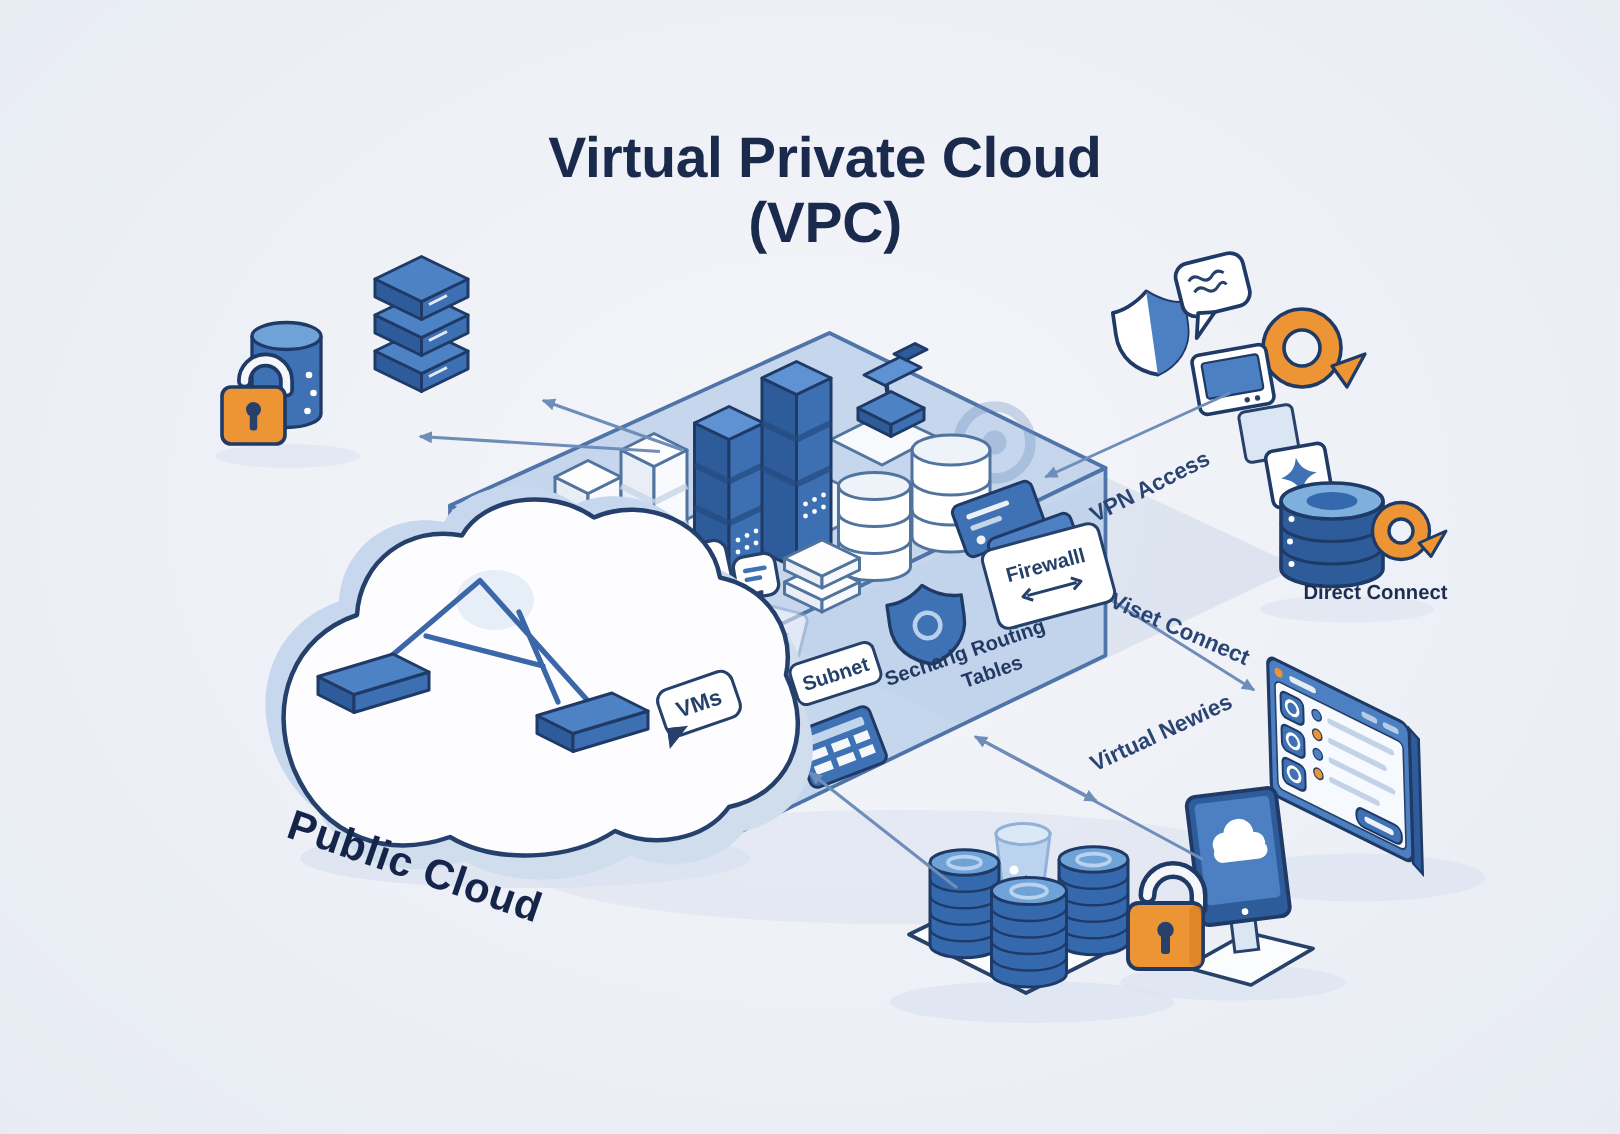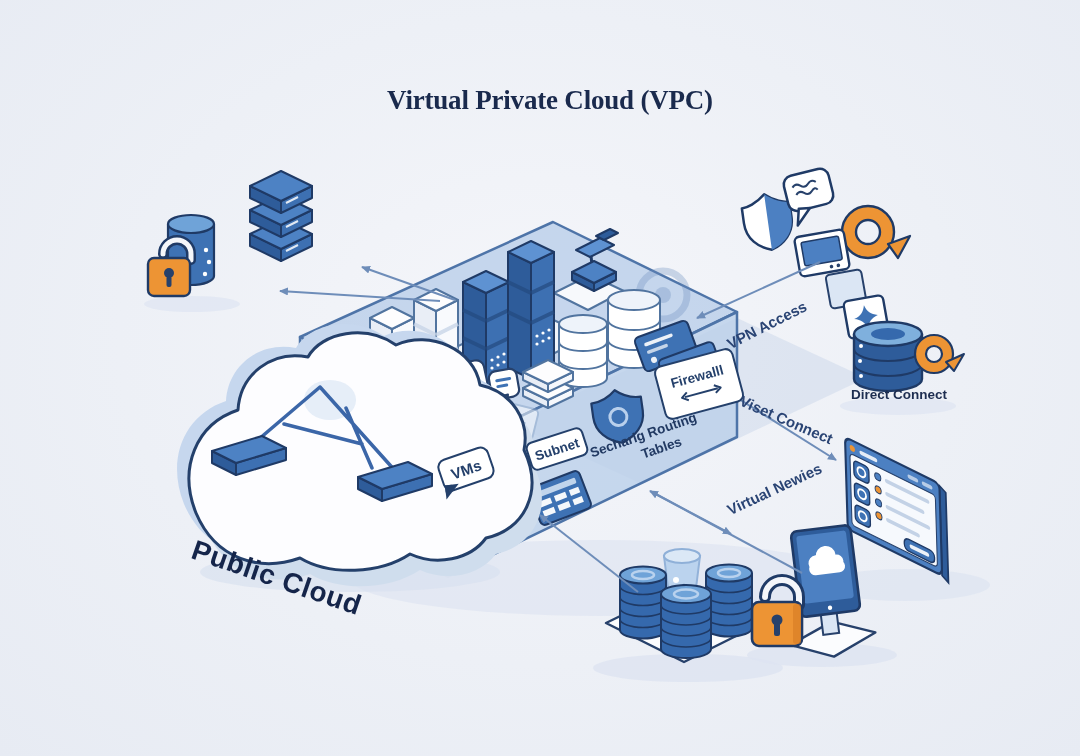--- a/index.html
+++ b/index.html
@@ -5,21 +5,21 @@
   html,body{margin:0;padding:0;}
   body{
     width:1080px;height:756px;overflow:hidden;position:relative;
     font-family:"Liberation Sans",sans-serif;
     background:radial-gradient(ellipse at 50% 45%, #f5f6fa 0%, #edf0f6 55%, #e7ebf3 100%);
   }
   #scene{position:absolute;left:0;top:0;width:1080px;height:756px;}
   .lbl{position:absolute;color:#24406b;}
   .title{
     left:350px;top:85px;width:400px;text-align:center;
-    font-size:27px;font-weight:800;color:#1a2a4d;letter-spacing:-0.2px;font-family:Liberation Serif, serif;
+    font-size:38px;font-weight:800;color:#1a2a4d;letter-spacing:-0.2px;
   }
   .public-cloud{
     left:198px;top:534px;font-size:28px;font-weight:800;color:#15254a;
     transform:rotate(19deg);transform-origin:left top;letter-spacing:.5px;
   }
   .card{
     position:absolute;background:#fff;border:2.2px solid #24406b;
     display:flex;align-items:center;justify-content:center;flex-direction:column;
     color:#24406b;font-weight:700;box-sizing:border-box;
   }
@@ -33,21 +33,21 @@
   .firewall{left:658px;top:356px;width:82px;height:56px;border-radius:8px;
        transform:rotate(-15deg);font-size:13.5px;gap:3px;}
   .routing{left:590px;top:424px;width:124px;transform:rotate(-19deg);
        font-size:13.5px;font-weight:700;color:#223a63;line-height:1.3;}
   .routing .l1{display:block;white-space:nowrap;}
   .routing .l2{display:block;margin-left:48px;}
   .conn{position:absolute;font-size:15px;font-weight:600;color:#2a4474;white-space:nowrap;}
   .vpn{left:728px;top:336px;transform:rotate(-27deg);transform-origin:left center;}
   .viset{left:744px;top:392px;transform:rotate(23.5deg);transform-origin:left top;}
   .newies{left:728px;top:502px;transform:rotate(-25deg);transform-origin:left center;}
-  .direct{left:849px;top:387px;width:100px;text-align:center;font-size:13.5px;
+  .direct{left:867px;top:387px;width:100px;text-align:center;font-size:13.5px;
        font-weight:600;color:#1d2d50;transform:none;}
 </style>
 </head>
 <body>
 
 <svg id="scene" viewBox="0 0 1080 756">
   <defs>
     <marker id="ah" markerWidth="11" markerHeight="10" refX="8" refY="4" orient="auto" markerUnits="userSpaceOnUse">
       <path d="M0,0 L9,4 L0,8 z" fill="#6e8db9"></path>
     </marker>

